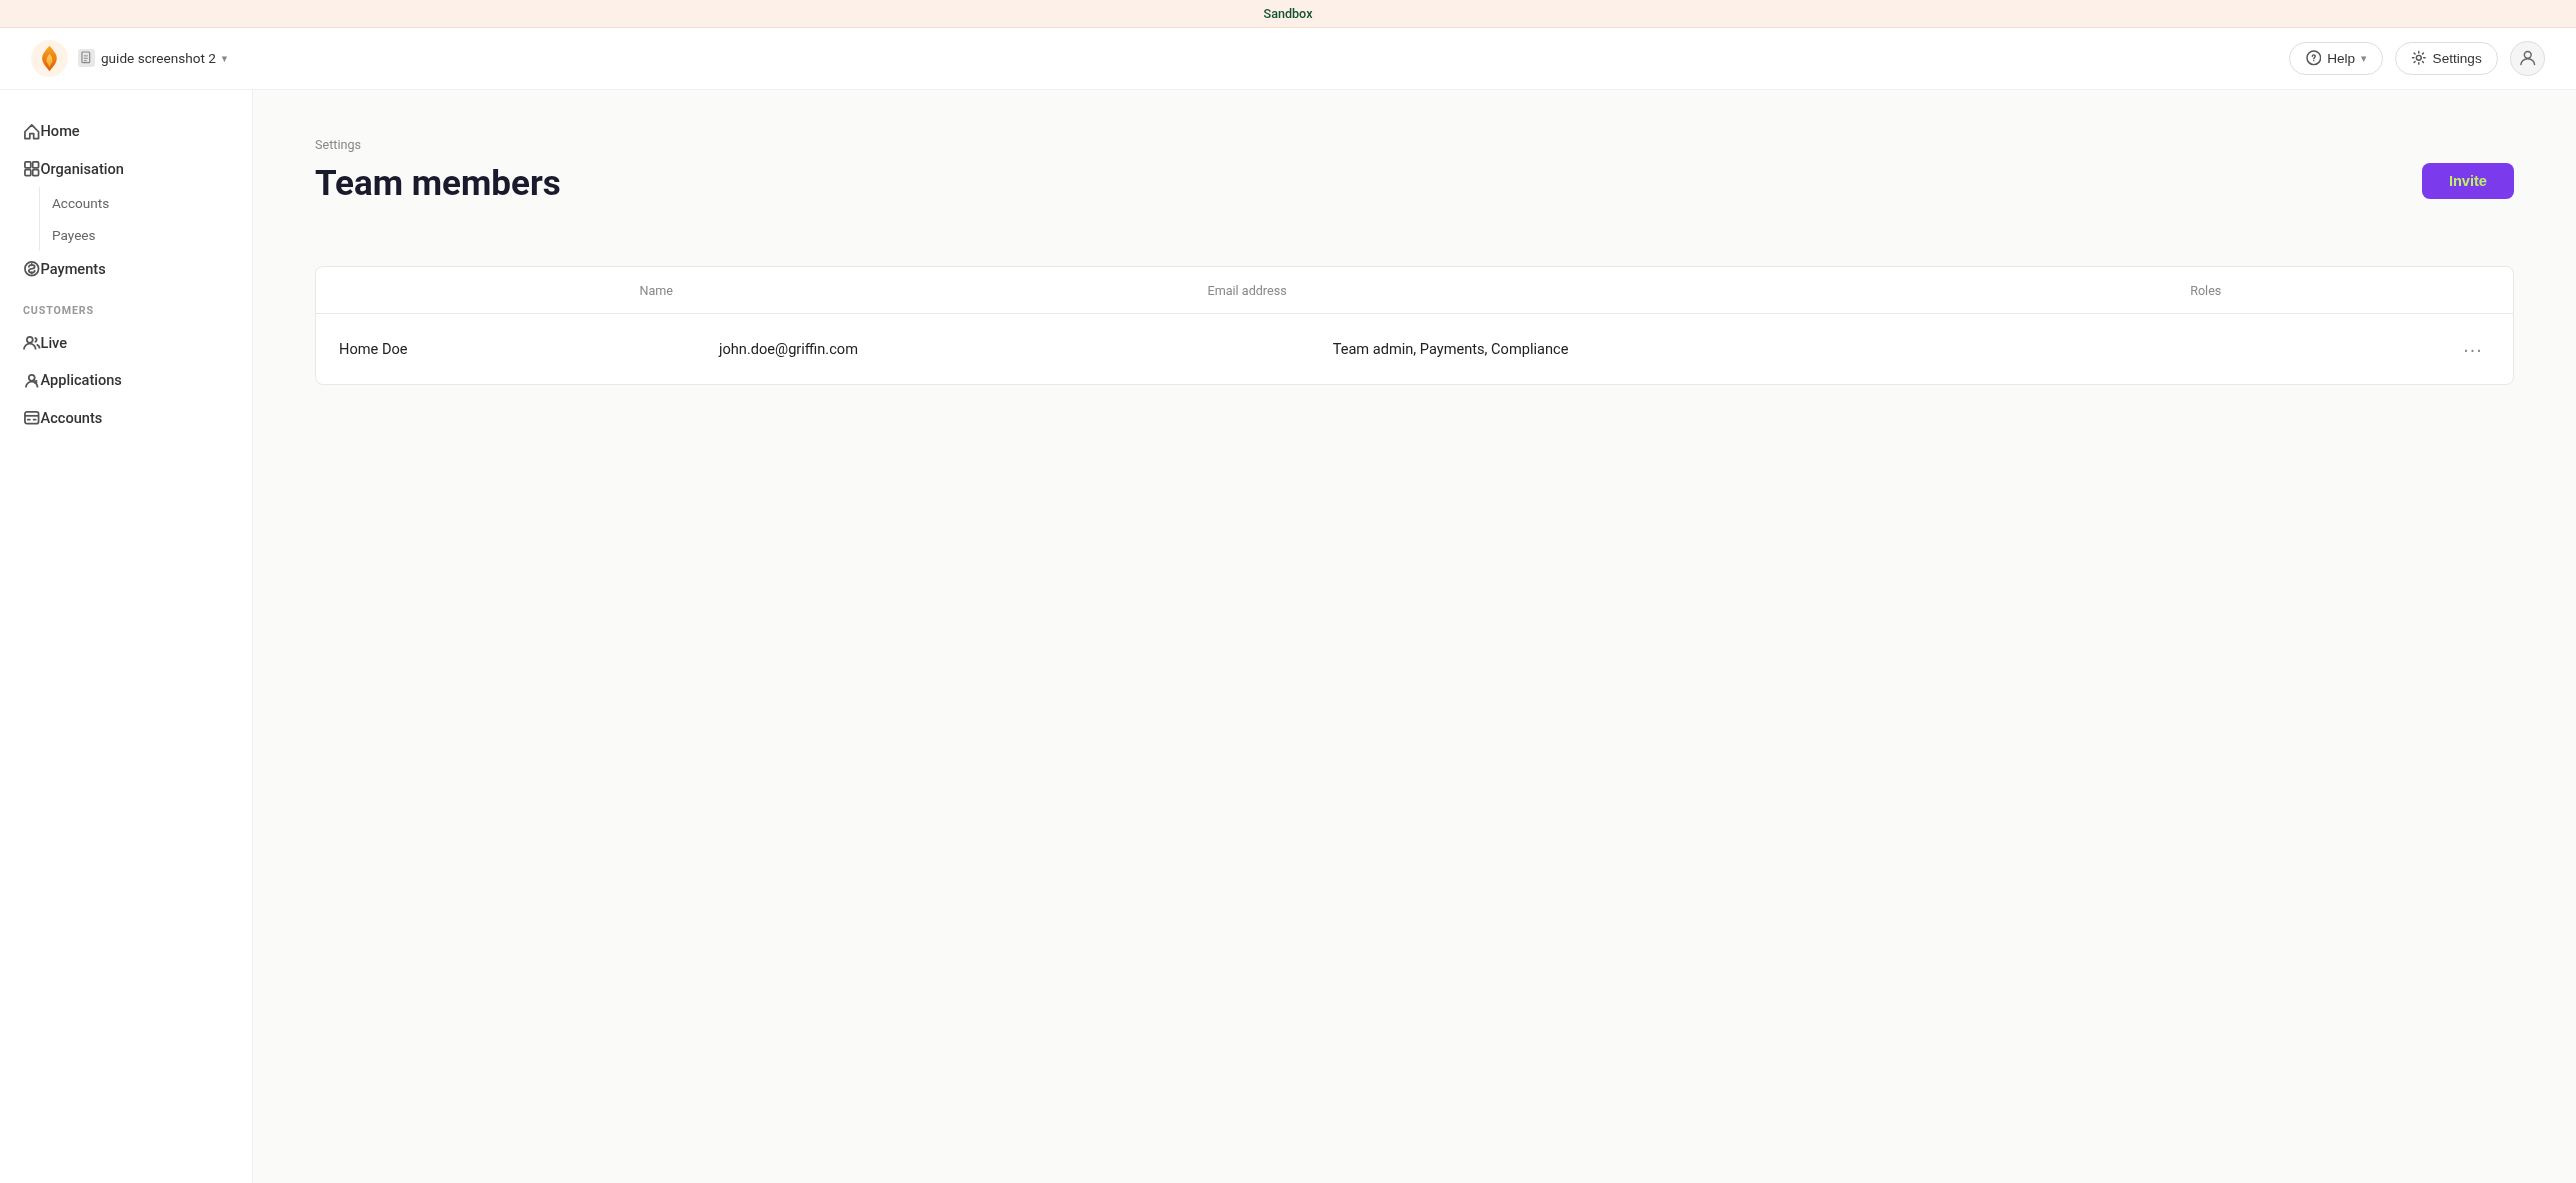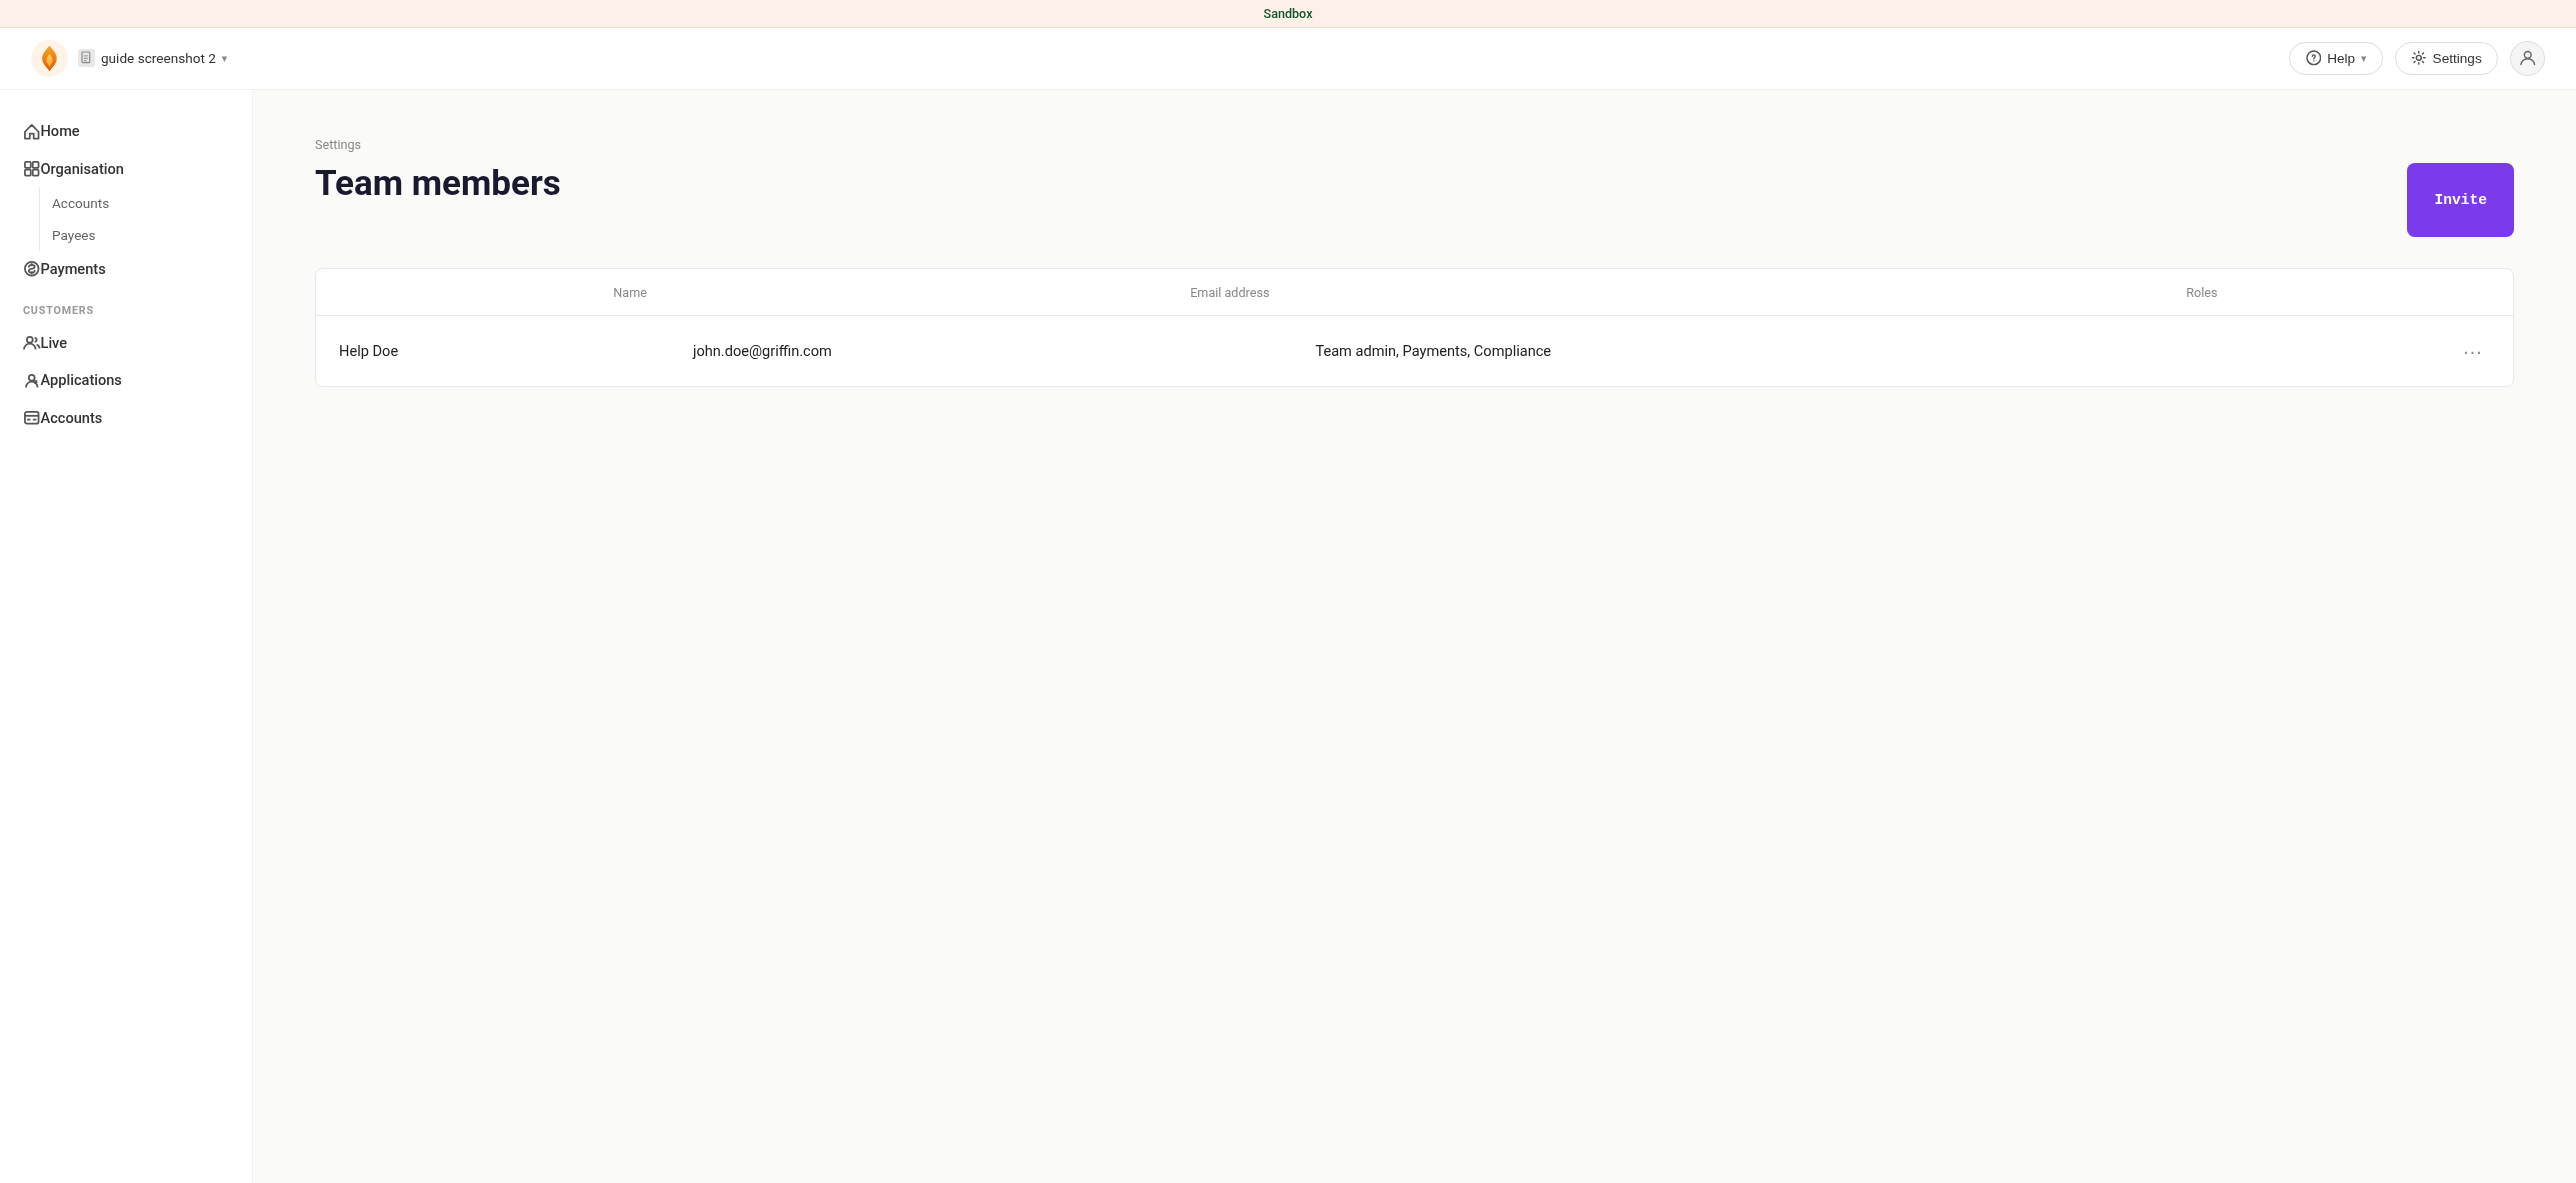--- a/index.html
+++ b/index.html
@@ -193,29 +193,28 @@
 
     .page-header-row {
       display: flex;
       align-items: flex-start;
       justify-content: space-between;
       margin-bottom: 31px;
     }
 
     .invite-btn {
       background: #7c3aed;
-      color: #ffffff;
+      color: #bef264;
       border: none;
       border-radius: 7.8px;
-      padding: 29px 27px;
+      padding: 10px 27px;
       font-size: 14.6px;
       font-weight: 600;
       cursor: pointer;
       white-space: nowrap;
-      font-family: Liberation Mono, monospace;
     }
 
     .table-container {
       background: #fff;
       border: 1px solid #e8e8e8;
       border-radius: 7.8px;
       overflow: hidden;
     }
 
     table {
@@ -417,21 +416,21 @@
         <thead>
           <tr>
             <th>Name</th>
             <th>Email address</th>
             <th>Roles</th>
             <th></th>
           </tr>
         </thead>
         <tbody>
           <tr>
-            <td>Help Doe</td>
+            <td>Home Doe</td>
             <td>john.doe@griffin.com</td>
             <td>Team admin, Payments, Compliance</td>
             <td class="actions-cell">
               <button class="more-btn">···</button>
             </td>
           </tr>
         </tbody>
       </table>
     </div>
 

